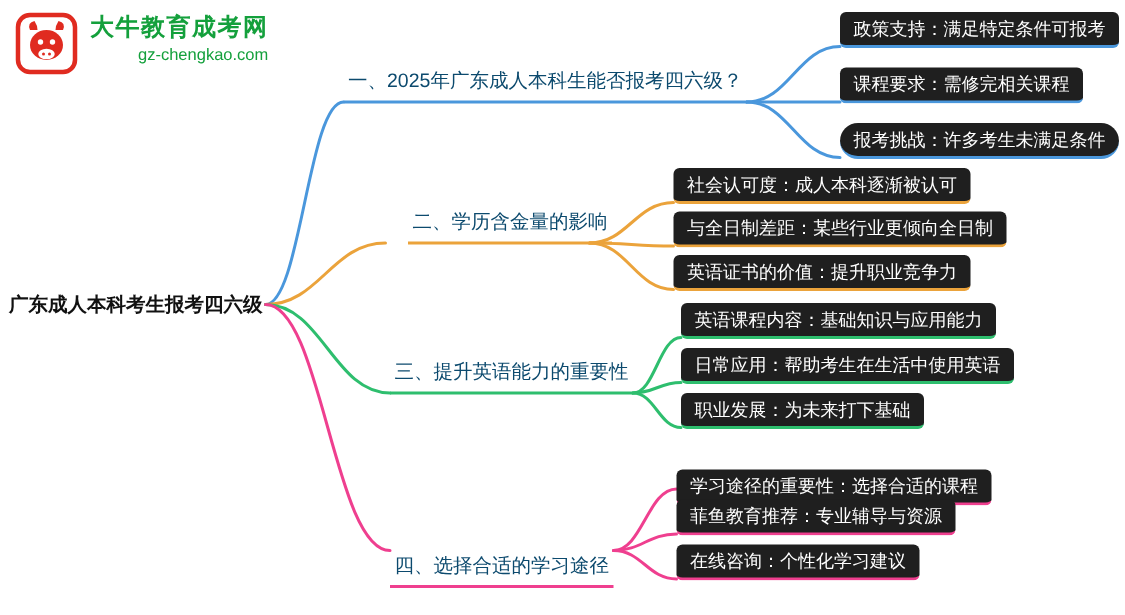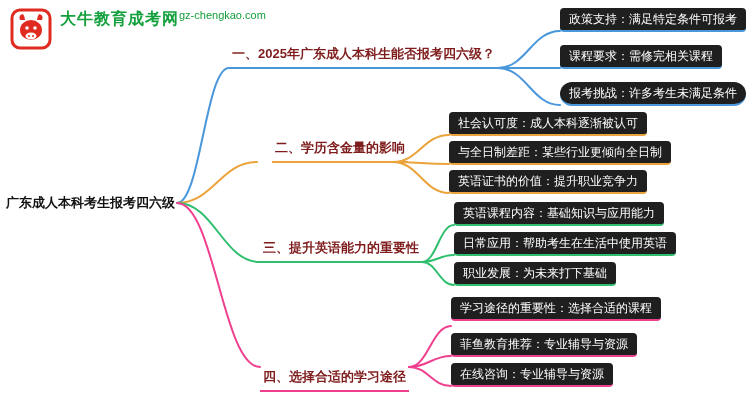--- a/index.html
+++ b/index.html
@@ -3,42 +3,42 @@
 <meta charset="utf-8">
 <style>
   html,body{margin:0;padding:0;background:#fff;}
   body{font-family:"Liberation Sans","DejaVu Sans",sans-serif;}
   #stage{position:relative;width:750px;height:410px;background:#fff;overflow:hidden;}
   #curves{position:absolute;left:0;top:0;width:750px;height:410px;pointer-events:none;z-index:0;}
 
   
   .logo{position:absolute;left:10px;top:8px;display:flex;align-items:flex-start;z-index:2;}
   .logo-icon{width:42px;height:42px;margin-right:8px;flex:0 0 auto;}
-  .logo-texts{display:flex;}
+  .logo-texts{display:flex;flex-direction:column;}
   .logo-name{font-size:16px;font-weight:bold;color:#14a03c;letter-spacing:1px;line-height:1.4;}
-  .logo-url{font-size:11px;color:#14a03c;line-height:1.3;}
+  .logo-url{font-size:11px;color:#14a03c;line-height:1.3;margin-left:32px;}
 
   
   .root{position:absolute;left:6px;top:193px;font-size:13px;font-weight:bold;color:#111;z-index:1;line-height:20px;}
 
   
-  .branch-label{position:absolute;font-size:13px;font-weight:bold;color:#7f1d1d;line-height:18px;
+  .branch-label{position:absolute;font-size:13px;font-weight:normal;color:#0c4a6e;line-height:18px;
     padding:0 3px 4px 3px;border-bottom:2px solid #4d7c0f;z-index:1;white-space:nowrap;}
   .bl-0{left:229px;top:45px;}
   .bl-1{left:257px;top:139px;}
   .bl-2{left:260px;top:239px;}
   .bl-3{left:260px;top:344px;}
 
   
   .child{position:absolute;font-size:12px;color:#fff;background:#1f1f1f;line-height:16px;
     padding:3px 9px;border-radius:4px;border-bottom:2px solid #999;z-index:1;white-space:nowrap;}
   .c0-0{left:560px;top:8px;}   .c0-1{left:560px;top:45px;}  .c0-2{left:560px;top:82px;}
   .c1-0{left:449px;top:112px;} .c1-1{left:449px;top:141px;} .c1-2{left:449px;top:170px;}
   .c2-0{left:454px;top:202px;} .c2-1{left:454px;top:232px;} .c2-2{left:454px;top:262px;}
-  .c3-0{left:451px;top:297px;text-align:center;} .c3-1{left:451px;top:333px;} .c3-2{left:451px;top:363px;}
+  .c3-0{left:451px;top:313px;text-align:center;} .c3-1{left:451px;top:333px;} .c3-2{left:451px;top:363px;}
 </style>
 </head>
 <body>
 
 <div id="stage">
   <svg id="curves" width="750" height="410" viewBox="0 0 750 410">
       <path d="M 177 203 C 200.4 203, 205.6 68, 229 68" stroke="#4a97dc" stroke-width="2" fill="none" stroke-linecap="round"></path>
       <path d="M 497.921875 68 C 525.85703125 68, 532.06484375 31, 560 31" stroke="#4a97dc" stroke-width="2" fill="none" stroke-linecap="round"></path>
       <path d="M 497.921875 68 C 525.85703125 68, 532.06484375 68, 560 68" stroke="#4a97dc" stroke-width="2" fill="none" stroke-linecap="round"></path>
       <path d="M 497.921875 68 C 525.85703125 68, 532.06484375 105, 560 105" stroke="#4a97dc" stroke-width="2" fill="none" stroke-linecap="round"></path>
@@ -87,14 +87,14 @@
   <div class="child c1-2" style="border-bottom-color: rgb(235, 163, 59);">英语证书的价值：提升职业竞争力</div>
 
   <div class="branch-label bl-2" style="border-bottom-color: rgb(46, 190, 110);">三、提升英语能力的重要性</div>
   <div class="child c2-0" style="border-bottom-color: rgb(46, 190, 110);">英语课程内容：基础知识与应用能力</div>
   <div class="child c2-1" style="border-bottom-color: rgb(46, 190, 110);">日常应用：帮助考生在生活中使用英语</div>
   <div class="child c2-2" style="border-bottom-color: rgb(46, 190, 110);">职业发展：为未来打下基础</div>
 
   <div class="branch-label bl-3" style="border-bottom-color: rgb(239, 63, 143); margin-top: 24px;">四、选择合适的学习途径</div>
   <div class="child c3-0" style="border-bottom-color: rgb(239, 63, 143);">学习途径的重要性：选择合适的课程</div>
   <div class="child c3-1" style="border-bottom-color: rgb(239, 63, 143);">菲鱼教育推荐：专业辅导与资源</div>
-  <div class="child c3-2" style="border-bottom-color: rgb(239, 63, 143);">在线咨询：专业辅导与资源</div>
+  <div class="child c3-2" style="border-bottom-color: rgb(239, 63, 143);">在线咨询：个性化学习建议</div>
 </div>
 
 </body></html>

